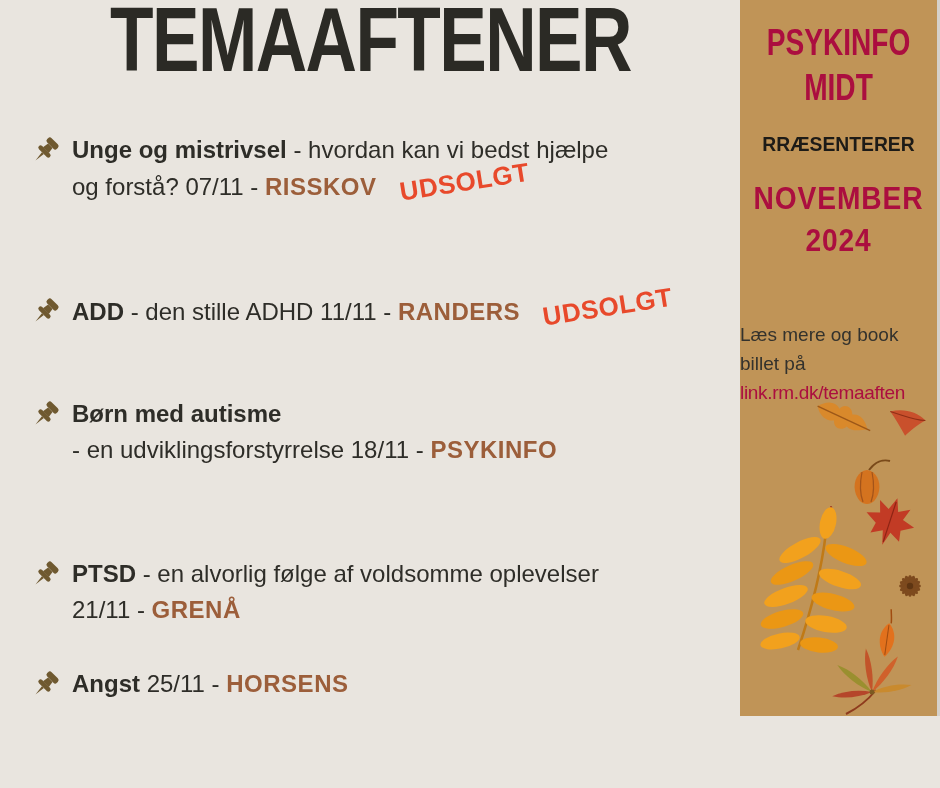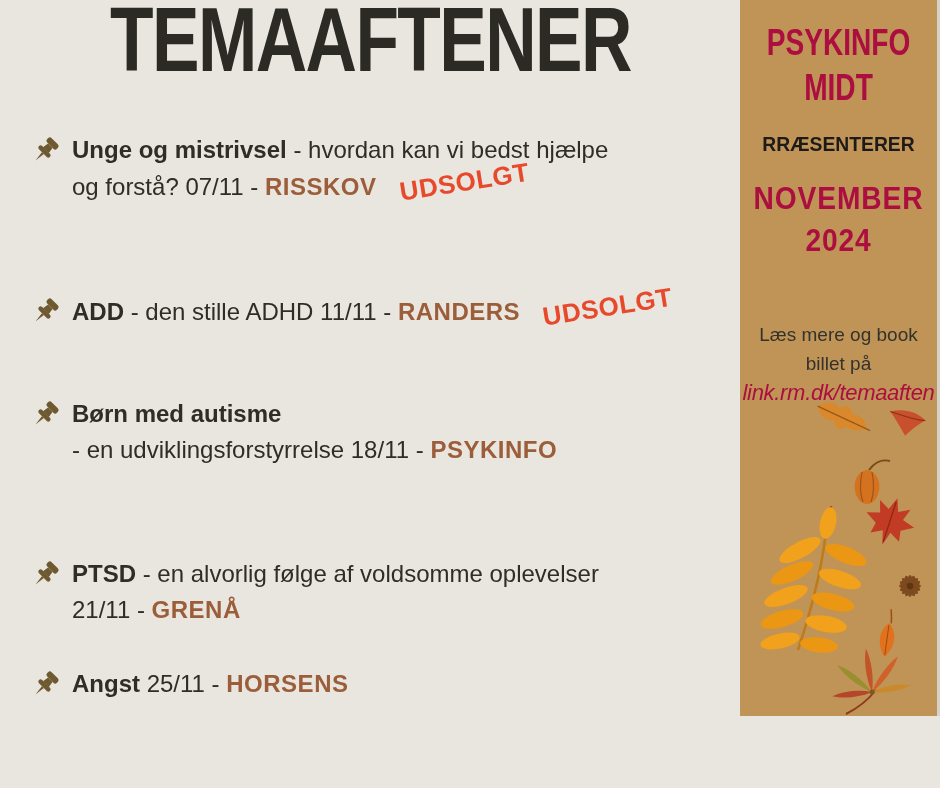--- a/index.html
+++ b/index.html
@@ -64,24 +64,24 @@
     color:#1d1b17;
     transform:scaleX(0.92);transform-origin:top center;white-space:nowrap;
   }
   .month{
     position:absolute;top:177px;left:0;width:100%;text-align:center;
     font-weight:bold;font-size:32px;line-height:42px;letter-spacing:1px;
     color:var(--crimson,#ab0e3f);
     transform:scaleX(0.88);transform-origin:top center;white-space:nowrap;
   }
   .book{
-    position:absolute;top:320px;left:0;width:100%;text-align:center;
+    position:absolute;top:320px;left:0;width:100%;
     font-size:19px;line-height:29px;color:#33322d;white-space:nowrap;
   }
-  .book .link{color:var(--crimson,#ab0e3f);font-size:22px;letter-spacing:-0.3px;font-style:italic;}
+  .book .link{color:var(--crimson,#ab0e3f);font-size:19px;letter-spacing:-0.3px;}
   .leaves{position:absolute;left:0;bottom:0;width:200px;height:360px;overflow:hidden;}
 </style>
 </head>
 <body>
 
 <div id="poster">
 
   <div class="left">
     <div class="title-wrap">
       <span class="title">TEMAAFTENER</span>

